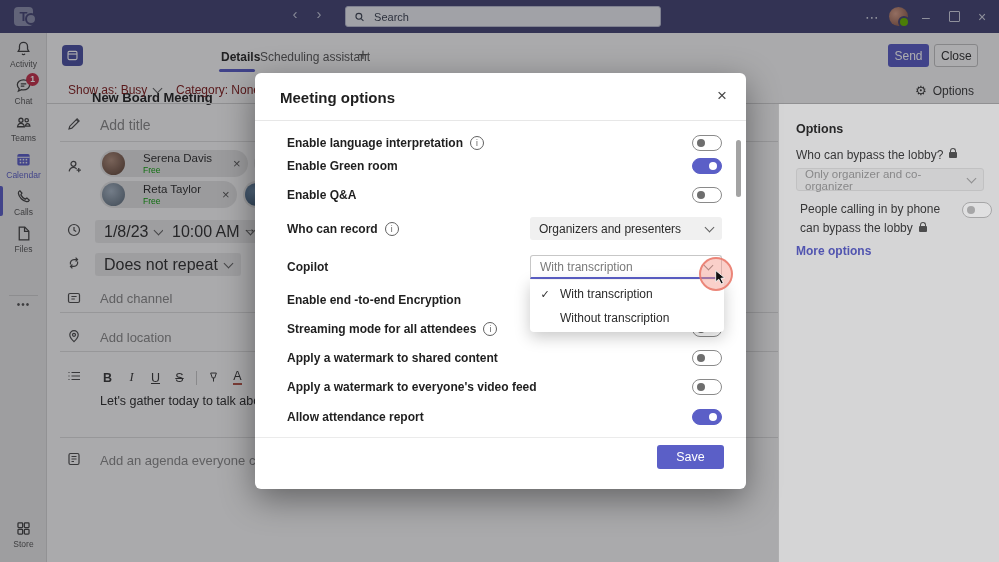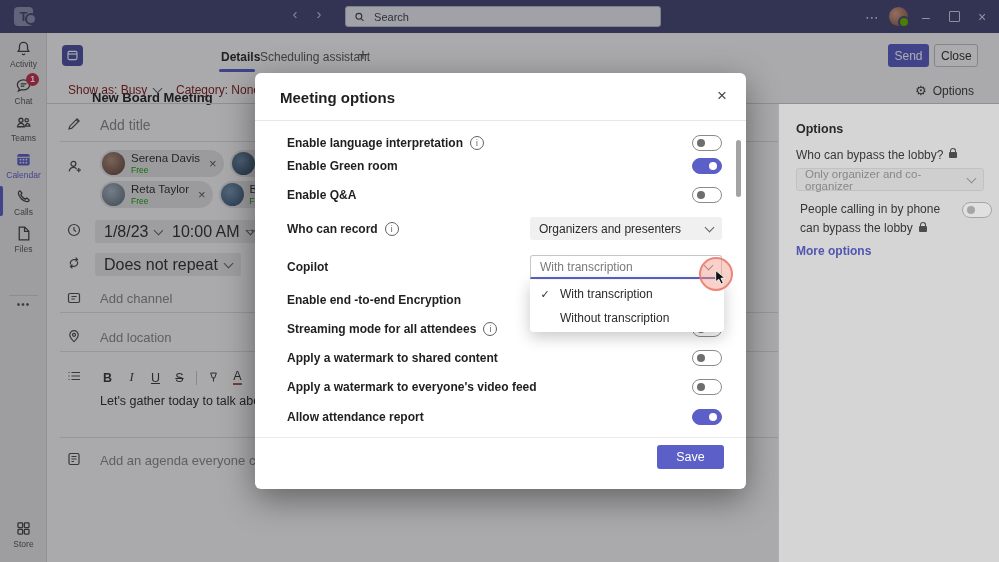--- a/index.html
+++ b/index.html
@@ -48,21 +48,21 @@
             border:1px solid #c4c4c4;border-radius:3px;font-size:12px;font-family:inherit;cursor:pointer;box-sizing:border-box;}
   .subhd{position:absolute;top:83px;font-size:12px;color:#7f1d1d;cursor:pointer;display:flex;align-items:center;}
   .hd-divider{position:absolute;left:47px;top:103px;width:952px;height:1px;background:#d4d4d4;}
   .chev{display:inline-block;width:6px;height:6px;border-right:1.4px solid #616161;border-bottom:1.4px solid #616161;
         transform:rotate(45deg);margin-left:7px;margin-top:-3px;}
   
   .f-icon{position:absolute;left:66px;color:#4e4e4e;}
   .f-ph{position:absolute;left:100px;font-size:13px;color:#8a8a8a;cursor:text;}
   .f-div{position:absolute;left:60px;width:718px;height:1px;background:#dedede;}
   .chips{position:absolute;left:100px;display:flex;gap:6px;}
-  .chip{display:inline-flex;align-items:center;height:27px;background:#e4e4e4;border-radius:14px;padding:0 7px 0 2px;cursor:default;}
+  .chip{display:inline-flex;align-items:center;height:27px;background:#e4e4e4;border-radius:14px;padding:0 7px 0 2px;cursor:default;gap:12px;}
   .chip-avatar{width:23px;height:23px;border-radius:50%;margin-right:6px;}
   .a1{background:radial-gradient(circle at 40% 35%,#b08f7d,#5d4336);}
   .a2{background:radial-gradient(circle at 40% 35%,#6f8ba8,#2e4458);}
   .a3{background:radial-gradient(circle at 40% 35%,#a8b6c4,#5c6b79);}
   .a4{background:radial-gradient(circle at 40% 35%,#7897b5,#37526d);}
   .chip-col{display:flex;flex-direction:column;line-height:1;}
   .chip-name{font-size:11.5px;color:#303030;}
   .chip-free{font-size:8.5px;color:#11a10e;margin-top:2px;}
   .chip-x{margin-left:9px;font-size:13px;color:#5a5a5a;cursor:pointer;}
   .pillbox{position:absolute;height:23px;background:#e9e9e9;border-radius:3px;font-size:16px;color:#333;

